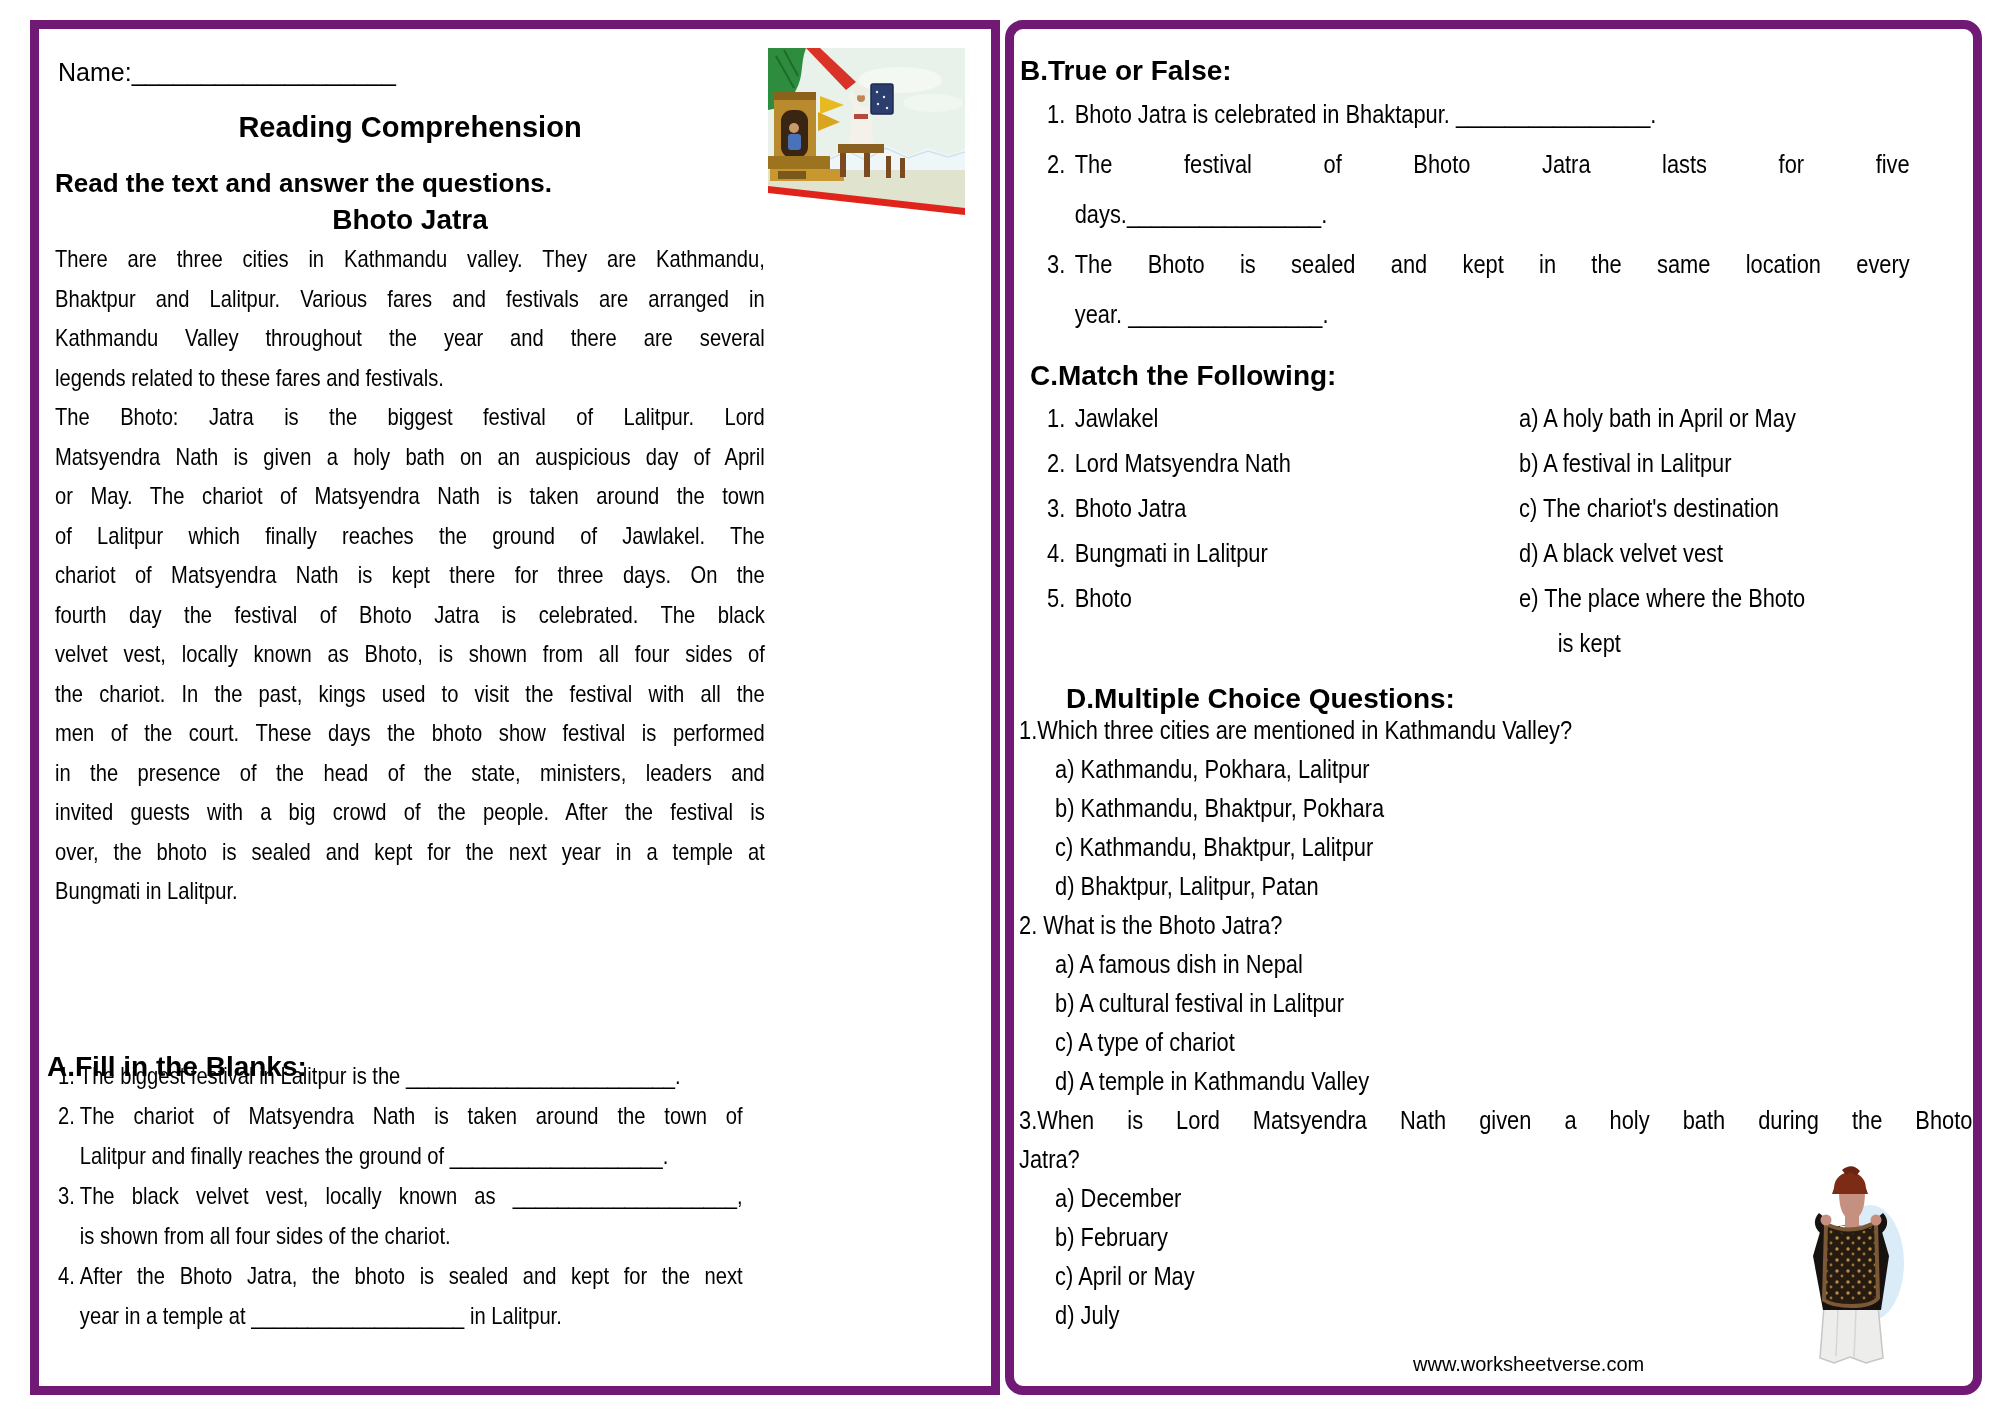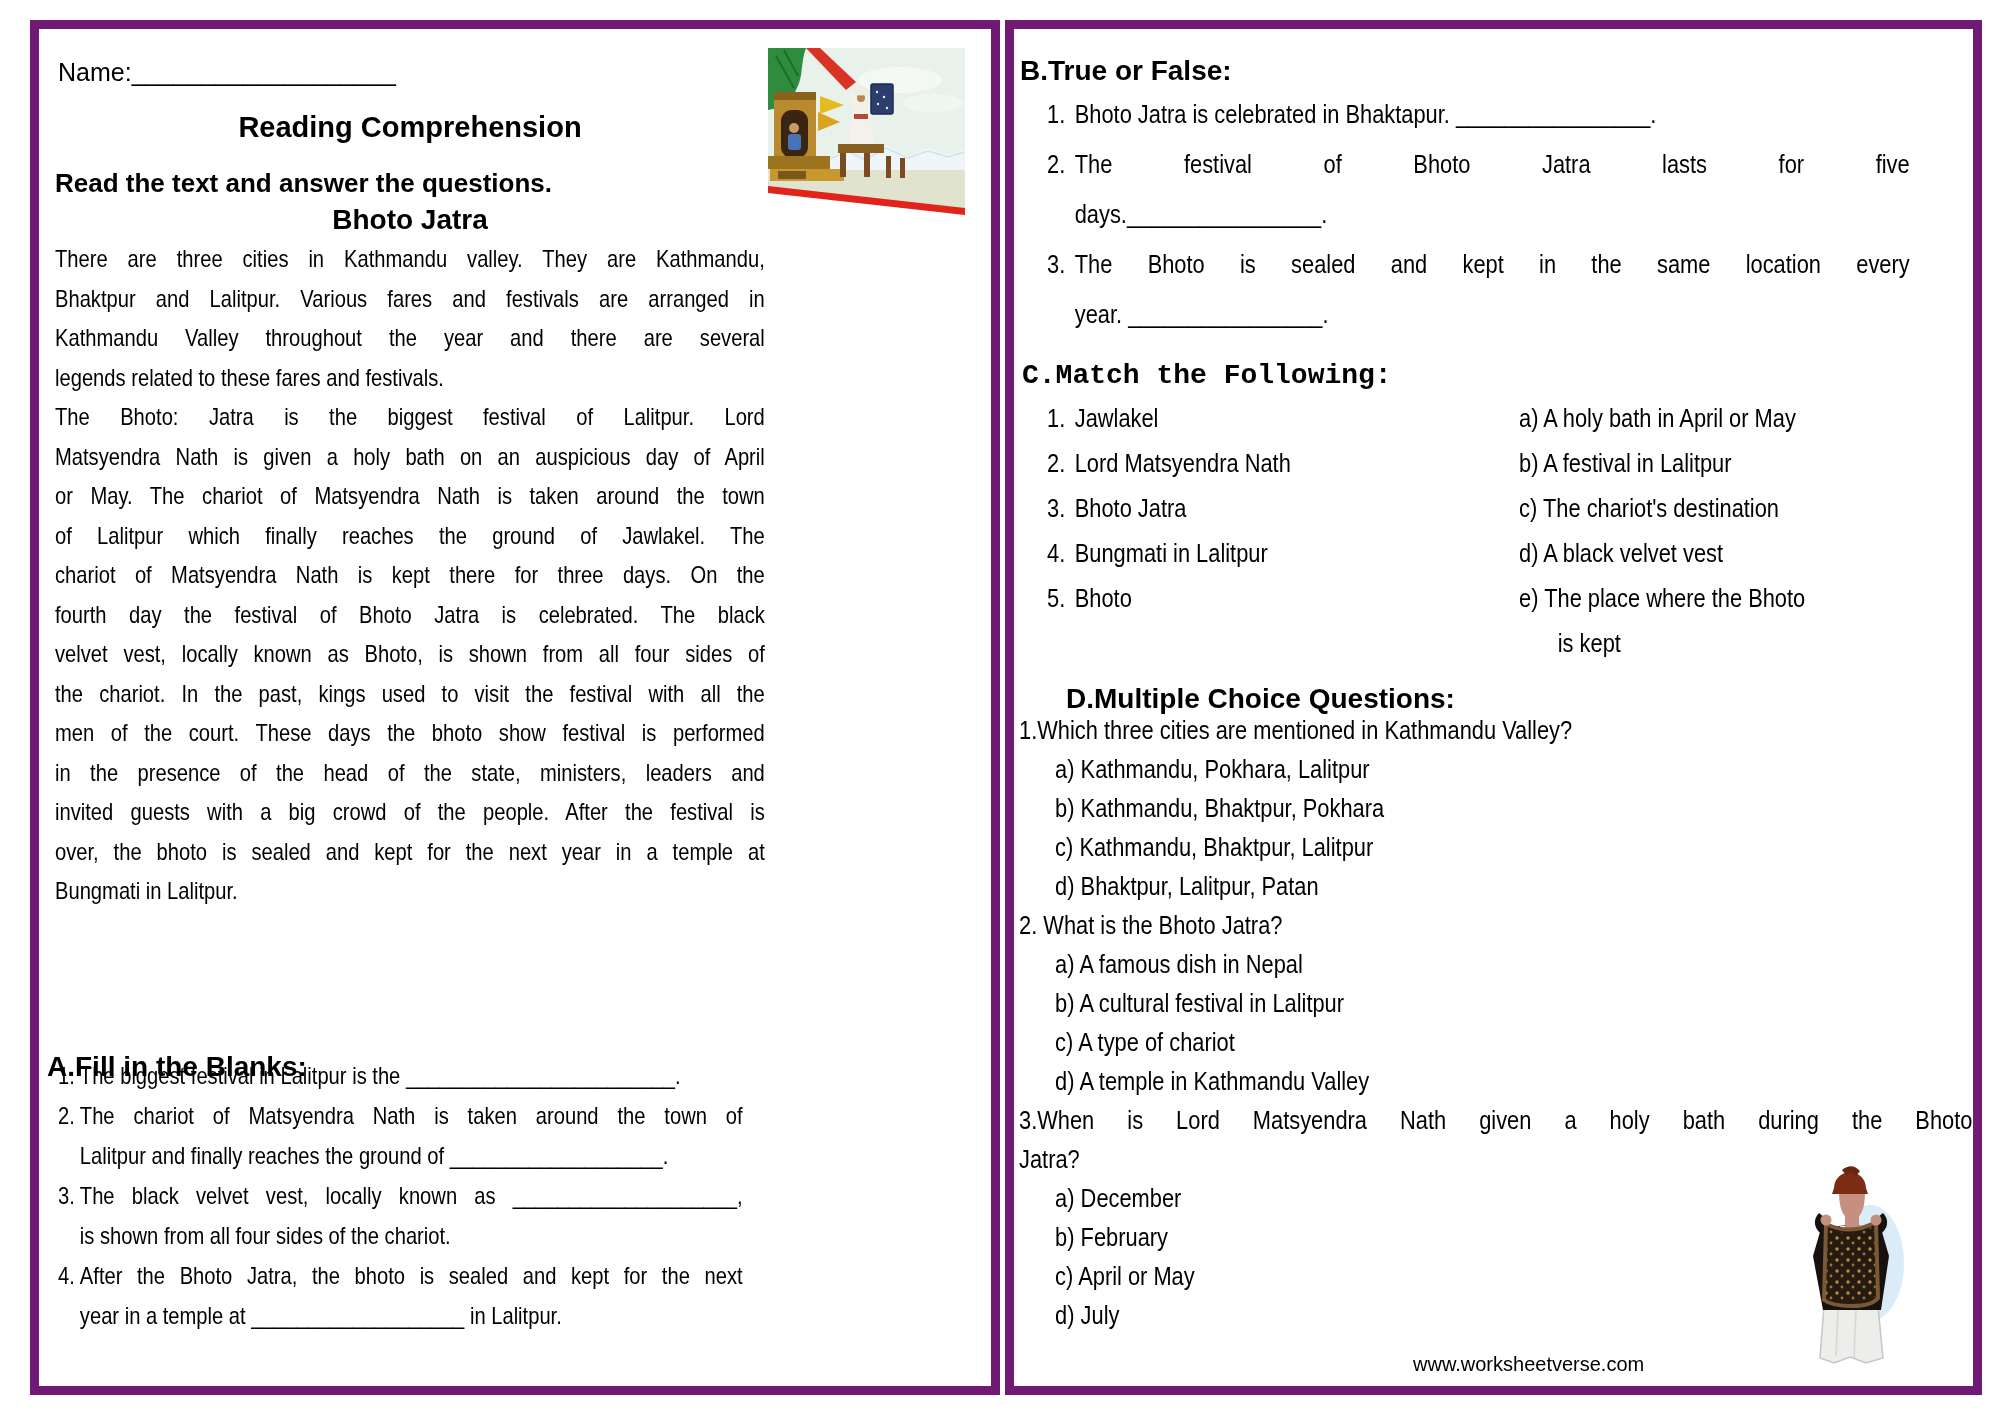--- a/index.html
+++ b/index.html
@@ -3,21 +3,21 @@
 <meta charset="utf-8">
 <style>
   html,body{margin:0;padding:0;}
   body{
     width:2000px;height:1414px;background:#ffffff;position:relative;
     font-family:"Liberation Sans",sans-serif;color:#000;
     -webkit-font-smoothing:antialiased;
   }
   .panel{position:absolute;top:20px;height:1375px;border:9px solid #701a75;background:#fff;box-sizing:border-box;}
   #panel-left{left:30px;width:970px;}
-  #panel-right{left:1005px;width:977px;}
+  #panel-right{left:1005px;width:977px;border-radius:18px;}
 
   .abs{position:absolute;}
   .sec{position:absolute;transform-origin:0 0;transform:scaleX(0.84);}
   .ln{display:block;}
   .j{text-align:justify;text-align-last:justify;}
   .num{display:inline-block;}
   .anum{width:26px;}
   .bnum{width:33px;}
   .cont-a{padding-left:26px;}
   .cont-b{padding-left:33px;}
@@ -30,21 +30,21 @@
   #instr{left:16px;top:139px;font-weight:bold;font-size:26px;white-space:nowrap;}
   #ptitle{left:16px;top:175px;width:710px;text-align:center;font-weight:bold;font-size:28px;}
   #passage{left:16px;top:210px;width:845px;font-size:24px;line-height:39.5px;}
   #secAhead{left:8px;top:1002px;margin-top:21px;}
   #secA{left:19px;top:1027px;width:815px;font-size:24px;line-height:40px;}
   #chariotIll{left:729px;top:19px;width:197px;height:167px;}
 
   
   #secBhead{left:6px;top:27px;}
   #secB{left:33px;top:60px;width:1027px;font-size:26px;line-height:50px;}
-  #secChead{left:8px;top:332px;font-family:Liberation Mono, monospace;}
+  #secChead{left:16px;top:332px;}
   #secC{left:33px;top:367px;width:1100px;font-size:26px;line-height:45px;}
   .crow{position:relative;}
   .cmatch{position:absolute;left:562px;top:0;white-space:nowrap;}
   .cmatch2{padding-left:608px;white-space:nowrap;}
   #secDhead{left:8px;top:655px;margin-left:44px;}
   #secD{left:5px;top:682px;width:1135px;font-size:26px;line-height:39px;}
   .opt{padding-left:43px;}
   #footer{left:399px;top:1322px;font-size:20px;line-height:26px;}
   #manIll{left:776px;top:1129px;width:120px;height:210px;}
 </style>

